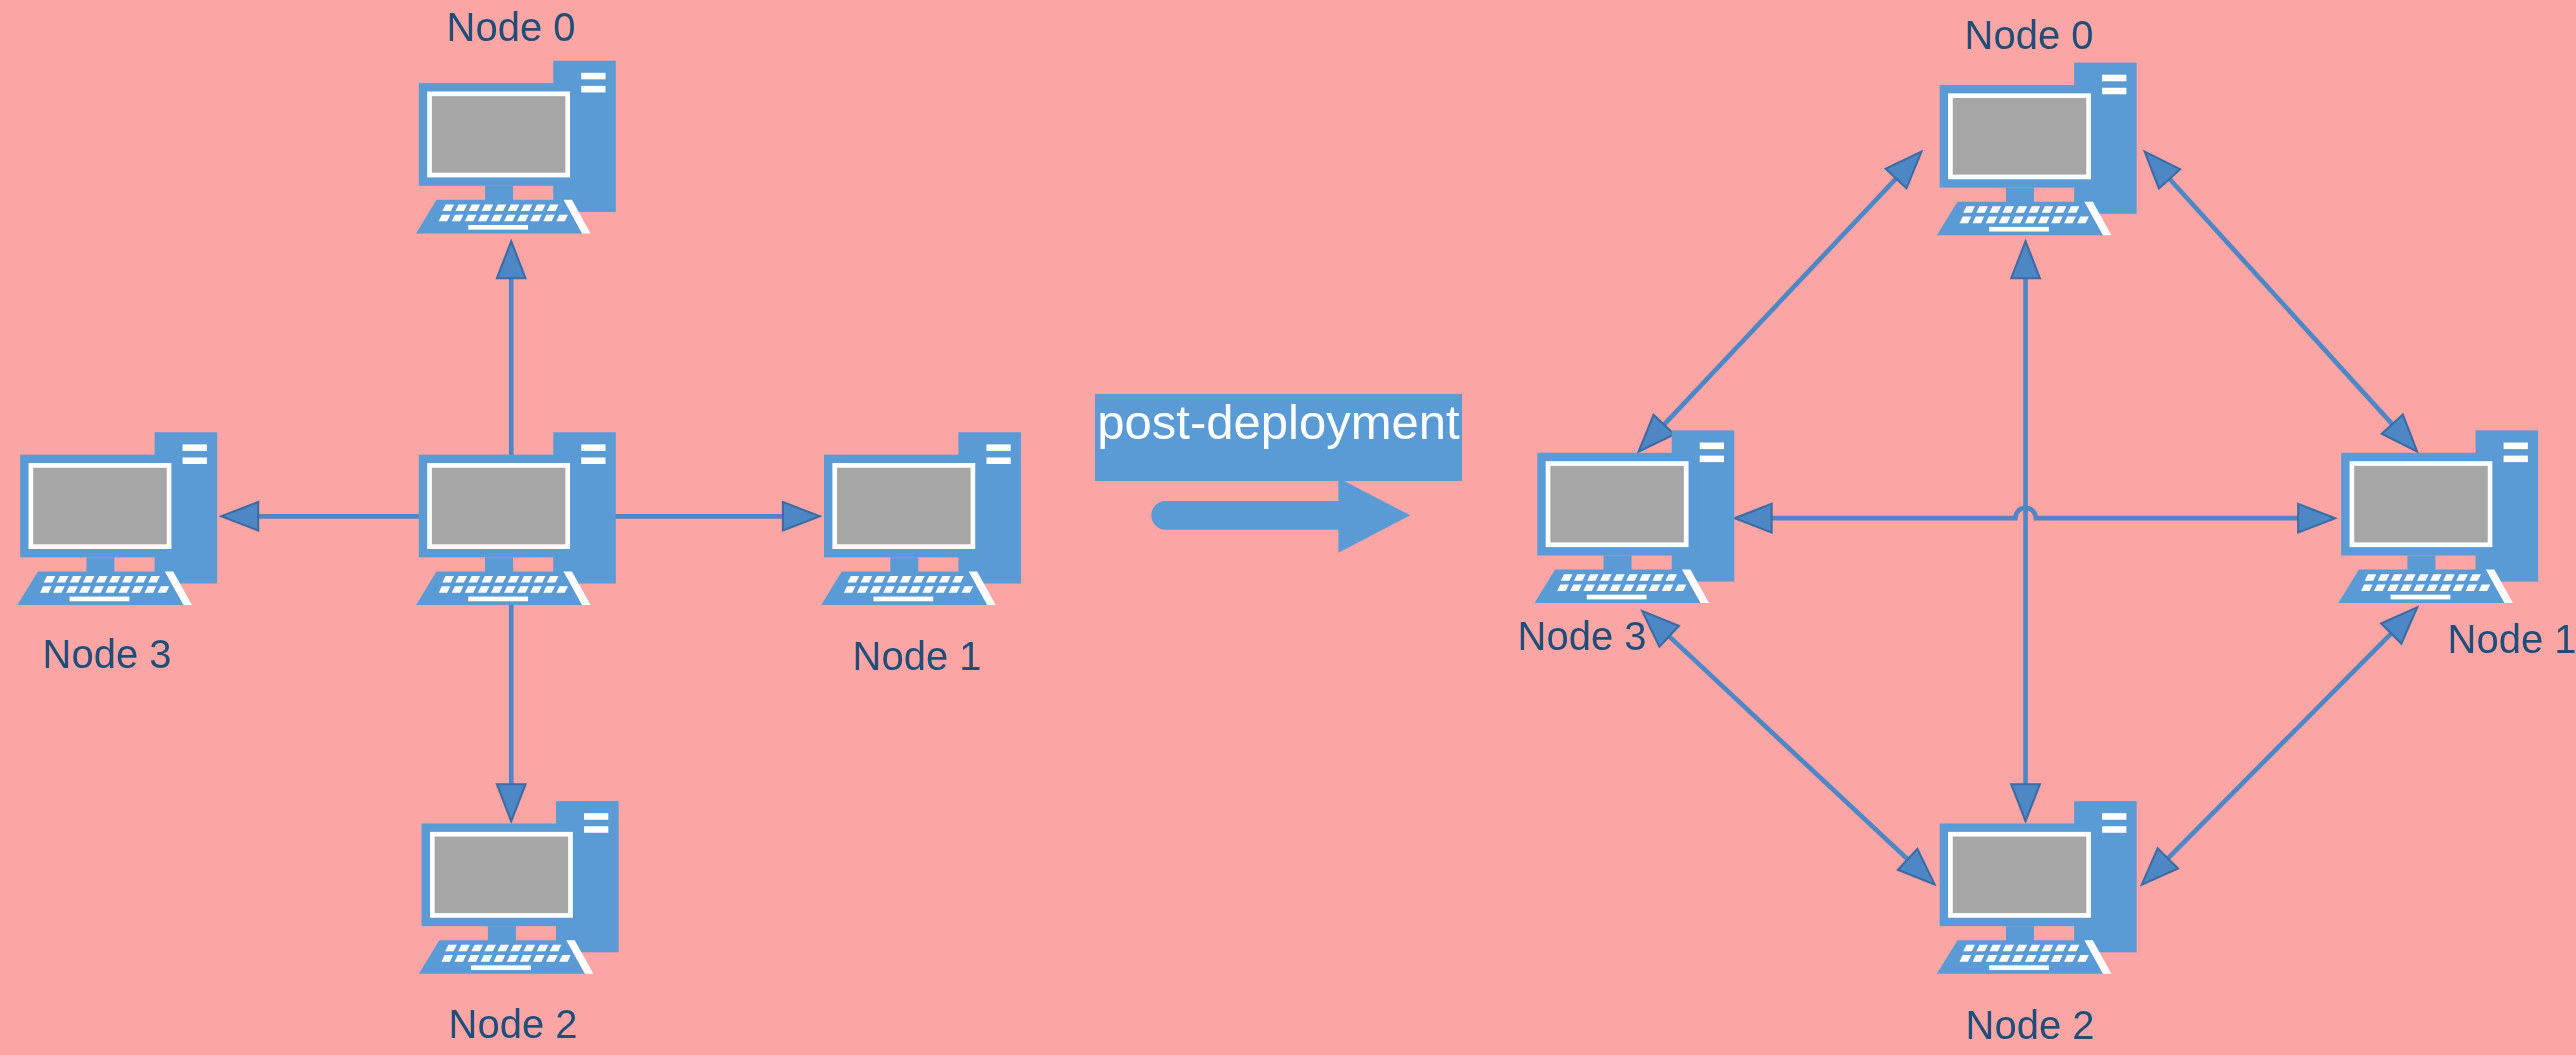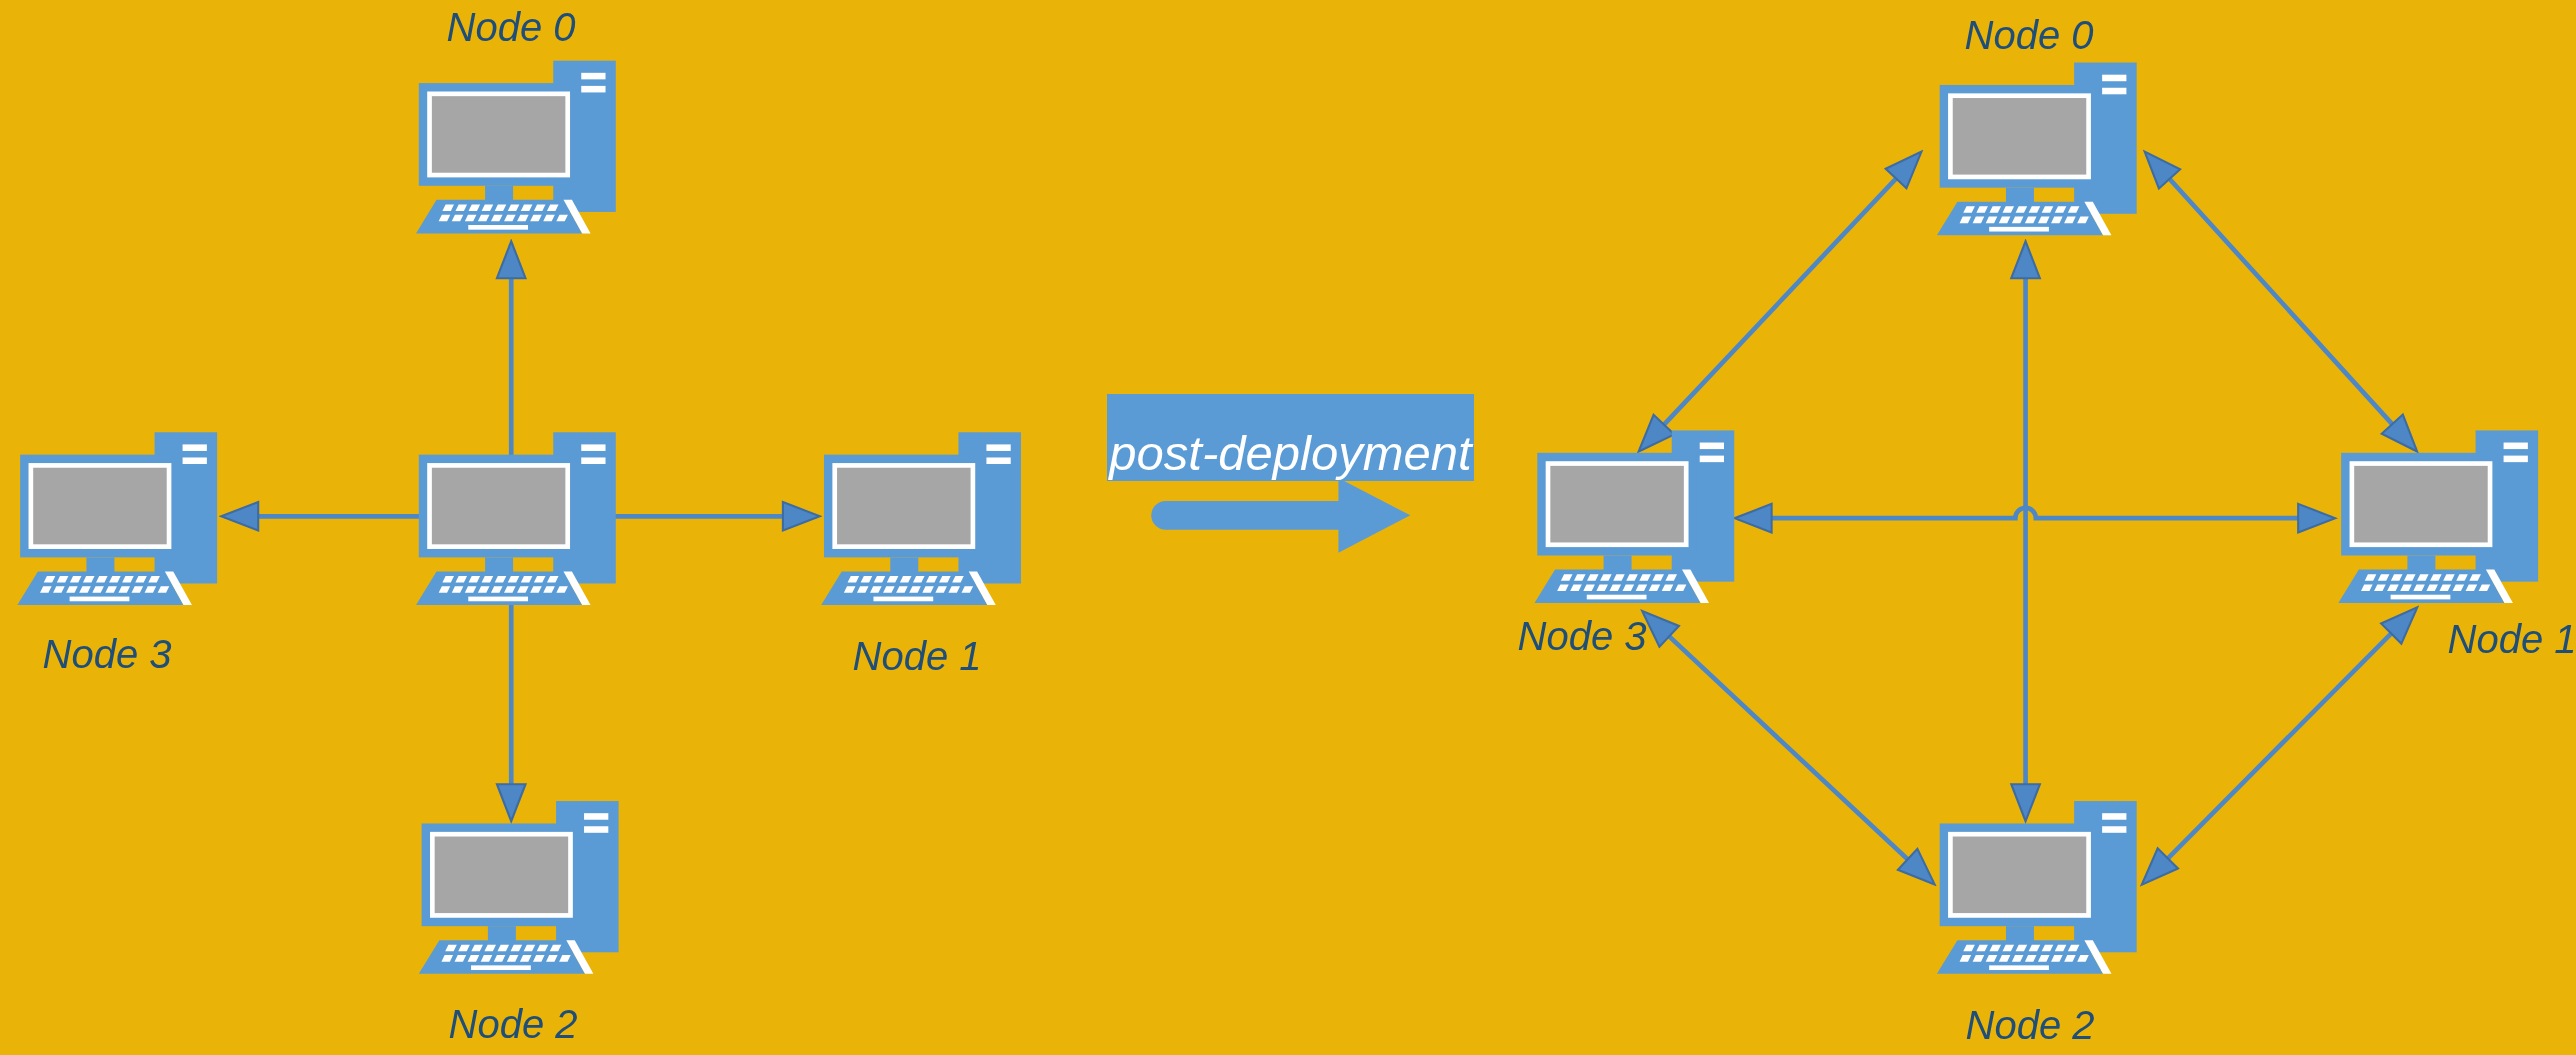--- a/index.html
+++ b/index.html
@@ -1,22 +1,21 @@
 <!DOCTYPE html>
 <html style="font-size:15px"><head>
 <meta charset="utf-8">
 <style>
   html,body{margin:0;padding:0;background:#ffffff;}
   .canvas{
     position:relative;
     width:2576px;height:1055px;
-    background:#eab308;
+    background:#fca5a5;
     font-family:"Liberation Sans", sans-serif;
     overflow:hidden;
-    font-style:italic;
   }
   svg.layer{position:absolute;left:0;top:0;}
   .node-label{
     position:absolute;
     transform:translateX(-50%);
     color:#1f4e79;
     font-size:40px;
     line-height:1.15;
     white-space:nowrap;
     text-align:center;
@@ -26,25 +25,24 @@
     transform:translateX(-50%);
     color:#1f4e79;
     font-size:40px;
     line-height:1.18;
     text-align:center;
   }
   .pd-box{
     position:absolute;
     left:1095px;top:394px;width:367px;height:87px;
     background:#5b9bd5;
-    display:flex;align-items:flex-end;justify-content:center;
+    display:flex;align-items:flex-start;justify-content:center;
     color:#ffffff;
     font-size:49px;
     white-space:nowrap;
-    margin-left:12px;
   }
   .edge{stroke:#4e87c6;stroke-width:5;fill:none;}
   .key{transform:skewX(-26deg);transform-box:fill-box;transform-origin:center;}
 </style>
 </head>
 <body>
 
 <div class="canvas">
 
   <svg class="layer" width="2576" height="1055" viewBox="0 0 2758 1130">

